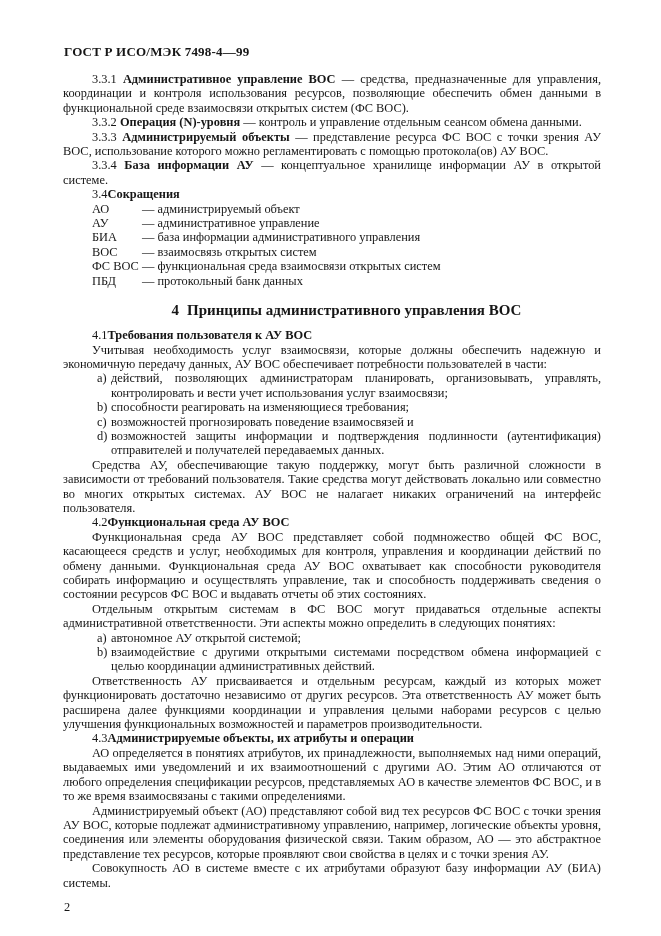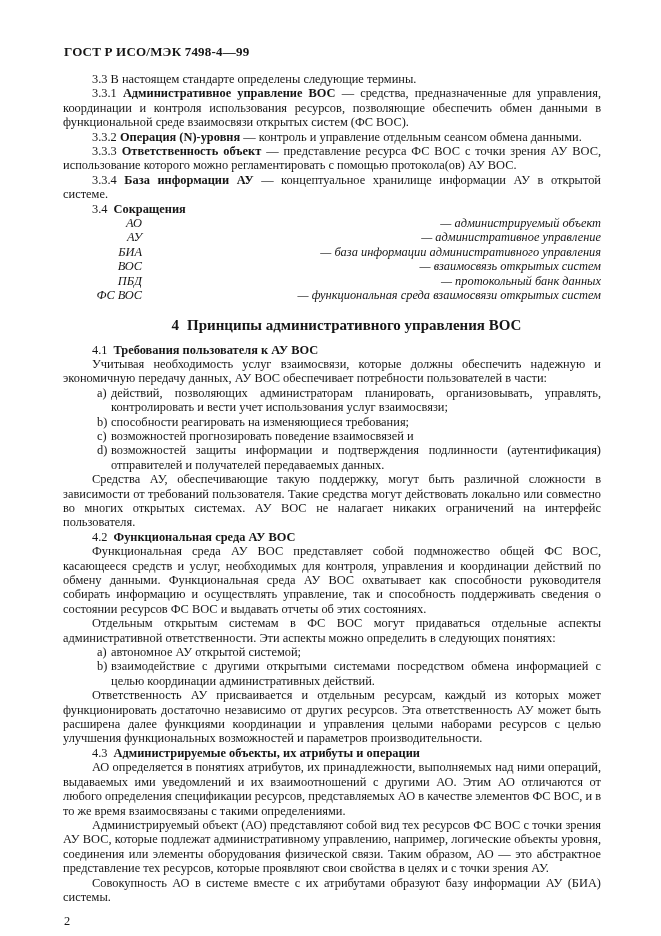--- a/index.html
+++ b/index.html
@@ -30,66 +30,65 @@
     width: 538px;
     font-size: 12.4px;
     line-height: 14.4px;
     text-align: justify;
   }
   p { margin: 0; }
   .indent { text-indent: 29px; }
   b { font-weight: bold; }
 
   .abbr-list { margin-left: 29px; }
-  .abbr-row { display: flex; text-align: right; font-style: italic; }
+  .abbr-row { display: flex; text-align: left; }
   .abbr-key { flex: 0 0 50px; }
   .abbr-def { flex: 1 1 auto; }
 
   .sec-heading {
     font-weight: bold;
     font-size: 15px;
     line-height: 18px;
     margin: 13px 0 9px 29px;
     text-align: center;
   }
   .sec-heading .num { margin-right: 8px; }
 
   .sub-heading { text-indent: 29px; }
-  .sub-heading .num { margin-right: 6px; }
+  .sub-heading .num { }
 
   .li { padding-left: 48px; text-indent: -14px; }
   .li .marker { display: inline-block; width: 14px; text-indent: 0; }
 
   .page-num {
     margin: 10px 0 0 1px;
     font-size: 12.4px;
     text-align: left;
   }
 </style>
 </head>
 <body>
 
 <div class="page">
 
   <div class="doc-code">ГОСТ Р ИСО/МЭК 7498-4—99</div>
 
   <div class="body-col">
 
-    <p class="indent">3.3 В настоящем стандарте определены следующие термины.</p>
 
     <p class="indent"><span>3.3.1</span>
       <b>Административное управление ВОС</b>
       <span>— средства, предназначенные для управления, координации и контроля использования ресурсов, позволяющие обеспечить обмен данными в функциональной среде взаимосвязи открытых систем (ФС ВОС).</span></p>
 
     <p class="indent"><span>3.3.2</span>
       <b>Операция (N)-уровня</b>
       <span>— контроль и управление отдельным сеансом обмена данными.</span></p>
 
     <p class="indent"><span>3.3.3</span>
-      <b>Ответственность объект</b>
+      <b>Администрируемый объекты</b>
       <span>— представление ресурса ФС ВОС с точки зрения АУ ВОС, использование которого можно регламентировать с помощью протокола(ов) АУ ВОС.</span></p>
 
     <p class="indent"><span>3.3.4</span>
       <b>База информации АУ</b>
       <span>— концептуальное хранилище информации АУ в открытой системе.</span></p>
 
     <p class="indent sub-heading"><span class="num">3.4</span><b>Сокращения</b></p>
 
     <div class="abbr-list">
       <div class="abbr-row">
@@ -102,26 +101,26 @@
       </div>
       <div class="abbr-row">
         <span class="abbr-key">БИА</span>
           <span class="abbr-def">— база информации административного управления</span>
       </div>
       <div class="abbr-row">
         <span class="abbr-key">ВОС</span>
           <span class="abbr-def">— взаимосвязь открытых систем</span>
       </div>
       <div class="abbr-row">
+        <span class="abbr-key">ФС ВОС</span>
+          <span class="abbr-def">— функциональная среда взаимосвязи открытых систем</span>
+      </div>
+      <div class="abbr-row">
         <span class="abbr-key">ПБД</span>
           <span class="abbr-def">— протокольный банк данных</span>
-      </div>
-      <div class="abbr-row">
-        <span class="abbr-key">ФС ВОС</span>
-          <span class="abbr-def">— функциональная среда взаимосвязи открытых систем</span>
       </div>
     </div>
 
     <div class="sec-heading"><span class="num">4</span><span>Принципы административного управления ВОС</span></div>
 
     <p class="indent sub-heading"><span class="num">4.1</span><b>Требования пользователя к АУ ВОС</b></p>
 
     <p class="indent">Учитывая необходимость услуг взаимосвязи, которые должны обеспечить надежную и экономичную передачу данных, АУ ВОС обеспечивает потребности пользователей в части:</p>
 
     <div class="li"><span class="marker">a)</span><span>действий, позволяющих администраторам планировать, организовывать, управлять, контролировать и вести учет использования услуг взаимосвязи;</span></div>

